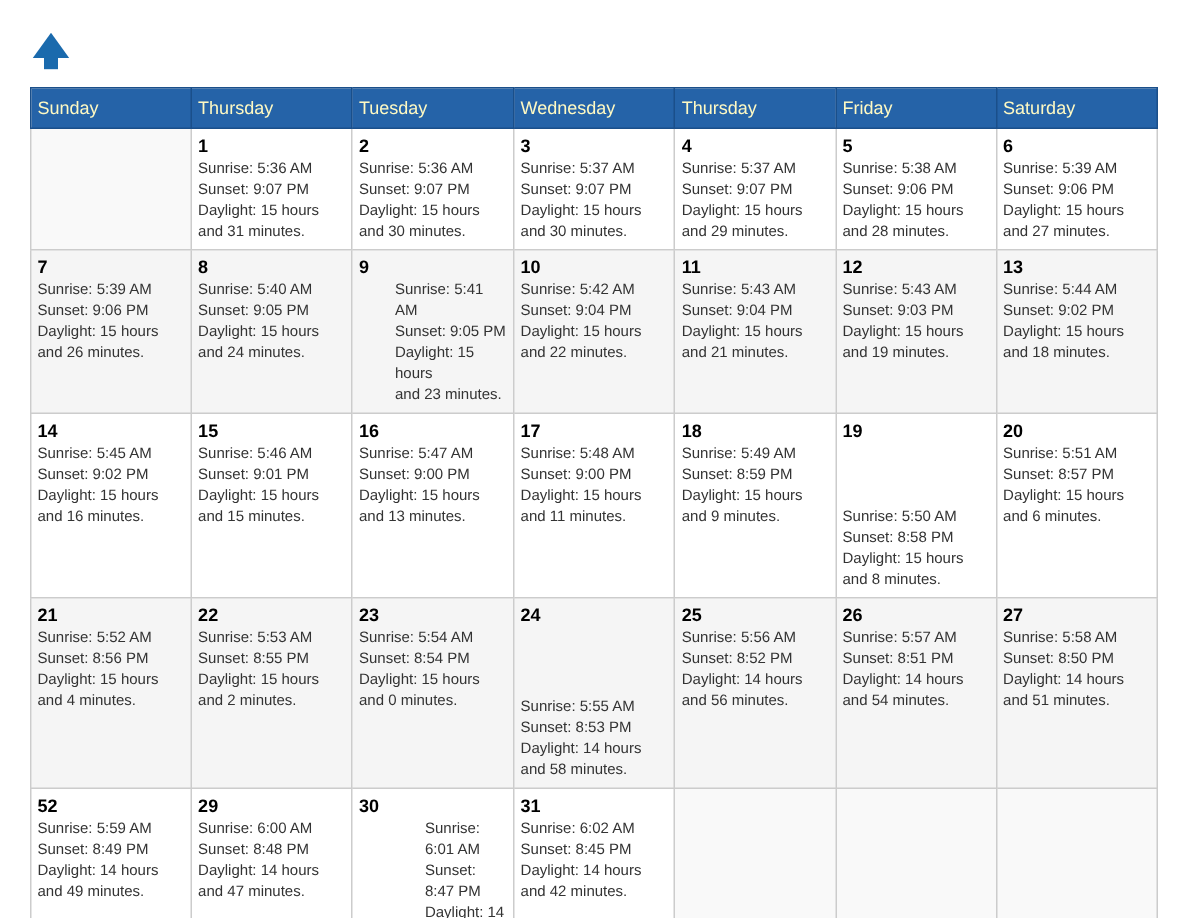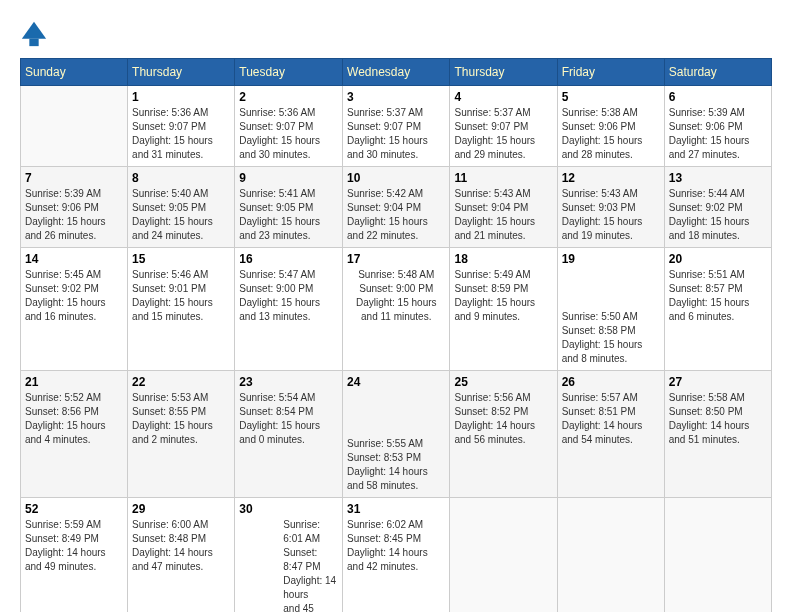--- a/index.html
+++ b/index.html
@@ -182,21 +182,21 @@
         </td>
         <td>
           <span class="day-number">8</span>
           <div class="day-info" style="white-space: pre-line;">Sunrise: 5:40 AM
 Sunset: 9:05 PM
 Daylight: 15 hours
 and 24 minutes.</div>
         </td>
         <td>
           <span class="day-number">9</span>
-          <div class="day-info" style="white-space: pre-line;">Sunrise: 5:41 AM
+          <div class="day-info" style="white-space: pre-line; margin-left: 24px;">Sunrise: 5:41 AM
 Sunset: 9:05 PM
 Daylight: 15 hours
 and 23 minutes.</div>
         </td>
         <td>
           <span class="day-number">10</span>
           <div class="day-info" style="white-space: pre-line;">Sunrise: 5:42 AM
 Sunset: 9:04 PM
 Daylight: 15 hours
 and 22 minutes.</div>
@@ -240,21 +240,21 @@
         </td>
         <td>
           <span class="day-number">16</span>
           <div class="day-info" style="white-space: pre-line;">Sunrise: 5:47 AM
 Sunset: 9:00 PM
 Daylight: 15 hours
 and 13 minutes.</div>
         </td>
         <td>
           <span class="day-number">17</span>
-          <div class="day-info" style="white-space: pre-line; text-align: center;">Sunrise: 5:48 AM
+          <div class="day-info" style="white-space: pre-line;">Sunrise: 5:48 AM
 Sunset: 9:00 PM
 Daylight: 15 hours
 and 11 minutes.</div>
         </td>
         <td>
           <span class="day-number">18</span>
           <div class="day-info" style="white-space: pre-line;">Sunrise: 5:49 AM
 Sunset: 8:59 PM
 Daylight: 15 hours
 and 9 minutes.</div>

